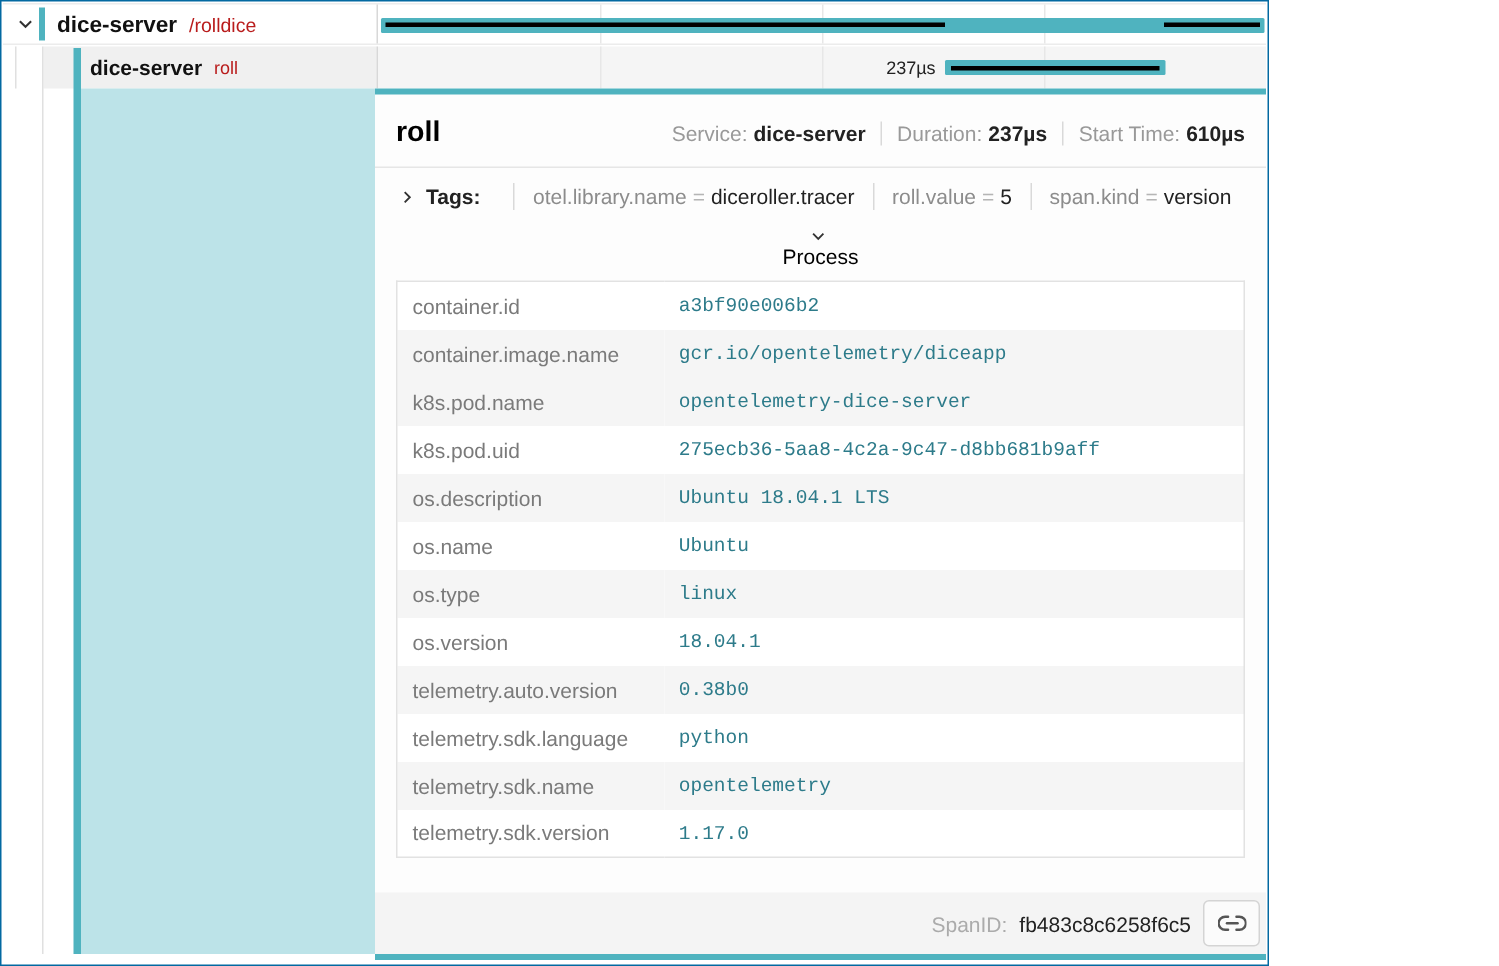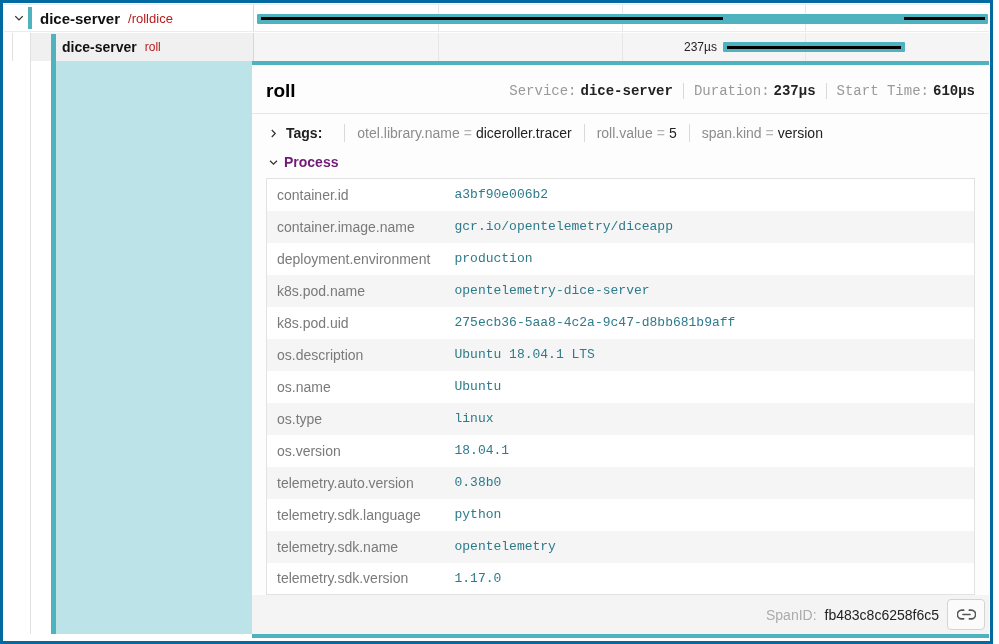--- a/index.html
+++ b/index.html
@@ -10,22 +10,22 @@
     --rowline:#ececec;
   }
   *{box-sizing:border-box;margin:0;padding:0;}
   body{
     font-family:"Liberation Sans", sans-serif;
     background:#ffffff;
     color:#222;
   }
   .window{
     position:relative;
-    width:993px;height:644px;
-    border:3px solid #0369a1;
+    width:846px;height:644px;
+    border:1px solid #0369a1;
     background:#fff;
     overflow:hidden;
   }
 
   
   .span-row{position:absolute;left:1px;right:1px;height:28px;}
   .row-parent{top:1px;border-top:1px solid var(--rowline);border-bottom:1px solid var(--rowline);}
   .row-child{top:30px;height:28px;}
   .name-cell{
     position:absolute;left:0;top:0;bottom:0;width:249px;
@@ -72,41 +72,42 @@
     border-top:4px solid var(--teal);
     border-bottom:4px solid var(--teal);
     display:flex;flex-direction:column;
   }
   .detail-header{
     display:flex;align-items:center;justify-content:space-between;
     padding:15px 14px 11px 14px;
     border-bottom:1px solid #e6e6e6;
   }
   .detail-title{font-size:19px;font-weight:bold;color:#000;}
-  .detail-meta{display:flex;align-items:flex-end;font-size:14px;color:#999;font-family:Liberation Mono, monospace;}
+  .detail-meta{display:flex;align-items:flex-end;font-size:14px;color:#999;}
   .meta-item{white-space:nowrap;}
   .meta-item b{color:#222;margin-left:4px;}
   .meta-divider{width:1px;height:16px;background:#d9d9d9;margin:0 10px;align-self:center;}
 
   .tags-row{
     display:flex;align-items:center;
     padding:10px 14px 6px 14px;font-size:14px;
     cursor:pointer;
   }
   .tags-label{font-weight:bold;color:#222;margin:0 10px 0 6px;}
   .tag-item{white-space:nowrap;}
   .tag-key{color:#8c8c8c;}
   .tag-eq{color:#b5b5b5;margin:0 4px;}
   .tag-value{color:#222;}
   .tag-divider{width:1px;height:18px;background:#d9d9d9;margin:0 12px;}
 
   .process-row{
     display:flex;align-items:center;
-    padding:6px 14px 6px 14px;font-size:14px;font-weight:bold;color:#701a75;
+    padding:6px 14px 6px 14px;font-size:14px;font-weight:normal;color:#000000;
     cursor:pointer;
+    flex-direction:column;
   }
   .process-row .chevron{margin-left:0;margin-right:4px;width:14px;}
 
   .kv-table-wrap{padding:2px 14px 0 14px;}
   table.kv-table{
     width:100%;border-collapse:collapse;
     border:1px solid #e2e2e2;background:#fff;
   }
   table.kv-table td{
     padding:7px 10px;height:32px;vertical-align:middle;
@@ -225,24 +226,20 @@
       <table class="kv-table">
         <tbody>
           <tr>
               <td class="k">container.id</td>
               <td class="v">a3bf90e006b2</td>
             </tr>
           <tr class="alt">
               <td class="k">container.image.name</td>
               <td class="v">gcr.io/opentelemetry/diceapp</td>
             </tr>
-          <tr>
-              <td class="k">deployment.environment</td>
-              <td class="v">production</td>
-            </tr>
           <tr class="alt">
               <td class="k">k8s.pod.name</td>
               <td class="v">opentelemetry-dice-server</td>
             </tr>
           <tr>
               <td class="k">k8s.pod.uid</td>
               <td class="v">275ecb36-5aa8-4c2a-9c47-d8bb681b9aff</td>
             </tr>
           <tr class="alt">
               <td class="k">os.description</td>

